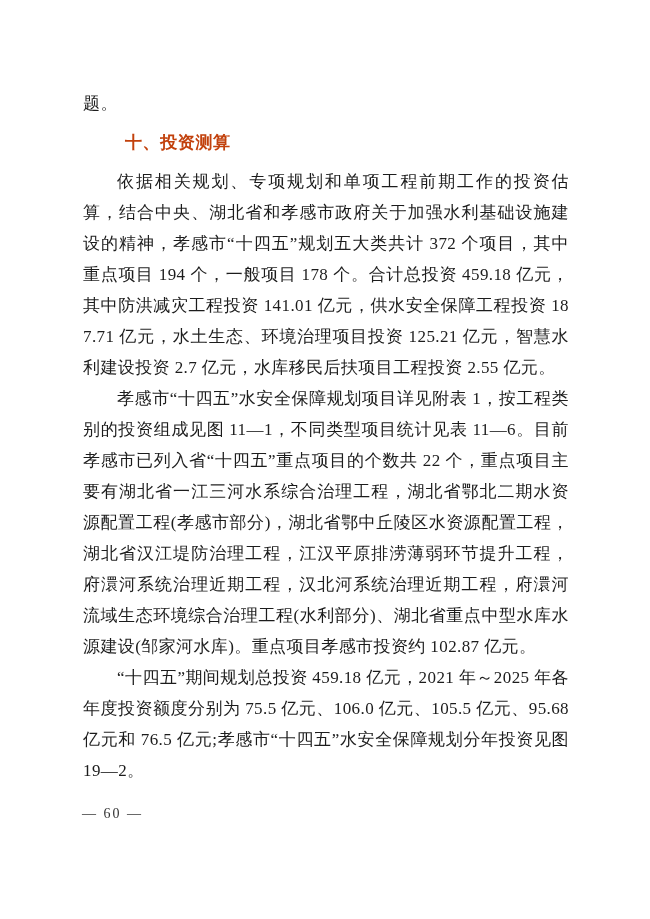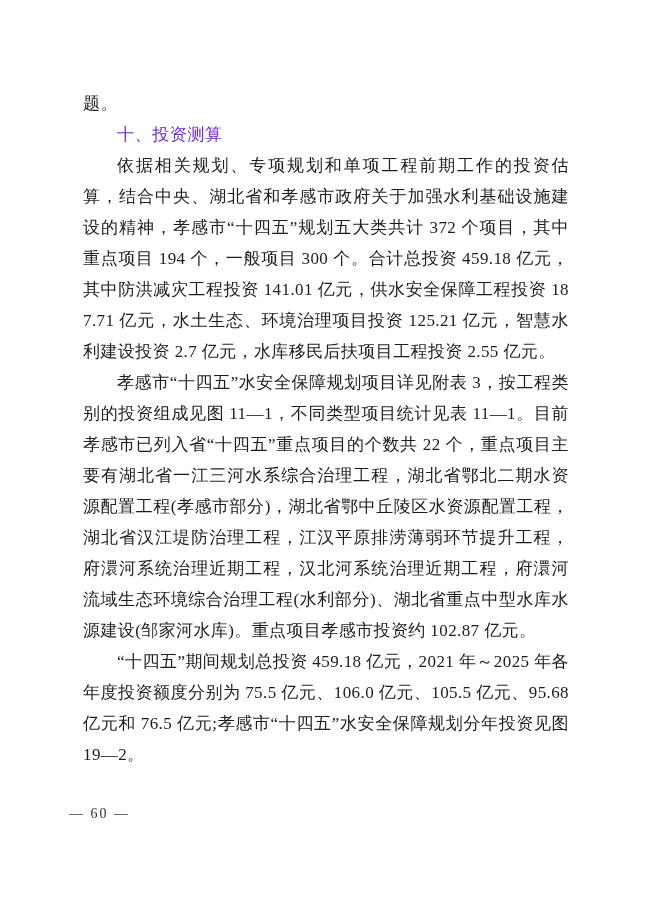--- a/index.html
+++ b/index.html
@@ -30,44 +30,44 @@
     text-align: justify;
     text-justify: inter-ideograph;
     text-indent: 2em;
     letter-spacing: 0.4px;
     word-break: break-all;
   }
   .content p.continuation {
     text-indent: 0;
   }
   .content h2.section-heading {
-    margin: 0;
+    margin: 8px;
     font-size: 17px;
     line-height: 31px;
-    font-weight: normal;
+    font-weight: bold;
     text-indent: 2em;
     letter-spacing: 0.6px;
     font-family: "Liberation Sans", "DejaVu Sans", sans-serif;
-    color: #6d28d9;
+    color: #c2410c;
   }
   .page-footer {
     position: absolute;
-    left: 69px;
+    left: 82px;
     top: 806px;
     font-size: 14px;
     letter-spacing: 2px;
     color: #333333;
     font-family: "Liberation Serif", "DejaVu Serif", serif;
   }
 </style>
 </head>
 <body>
 
 <div class="page">
   <div class="content">
     <p class="continuation">题。</p>
     <h2 class="section-heading">十、投资测算</h2>
-    <p>依据相关规划、专项规划和单项工程前期工作的投资估算，结合中央、湖北省和孝感市政府关于加强水利基础设施建设的精神，孝感市“十四五”规划五大类共计 372 个项目，其中重点项目 194 个，一般项目 300 个。合计总投资 459.18 亿元，其中防洪减灾工程投资 141.01 亿元，供水安全保障工程投资 187.71 亿元，水土生态、环境治理项目投资 125.21 亿元，智慧水利建设投资 2.7 亿元，水库移民后扶项目工程投资 2.55 亿元。</p>
-    <p>孝感市“十四五”水安全保障规划项目详见附表 3，按工程类别的投资组成见图 11—1，不同类型项目统计见表 11—1。目前孝感市已列入省“十四五”重点项目的个数共 22 个，重点项目主要有湖北省一江三河水系综合治理工程，湖北省鄂北二期水资源配置工程(孝感市部分)，湖北省鄂中丘陵区水资源配置工程，湖北省汉江堤防治理工程，江汉平原排涝薄弱环节提升工程，府澴河系统治理近期工程，汉北河系统治理近期工程，府澴河流域生态环境综合治理工程(水利部分)、湖北省重点中型水库水源建设(邹家河水库)。重点项目孝感市投资约 102.87 亿元。</p>
+    <p>依据相关规划、专项规划和单项工程前期工作的投资估算，结合中央、湖北省和孝感市政府关于加强水利基础设施建设的精神，孝感市“十四五”规划五大类共计 372 个项目，其中重点项目 194 个，一般项目 178 个。合计总投资 459.18 亿元，其中防洪减灾工程投资 141.01 亿元，供水安全保障工程投资 187.71 亿元，水土生态、环境治理项目投资 125.21 亿元，智慧水利建设投资 2.7 亿元，水库移民后扶项目工程投资 2.55 亿元。</p>
+    <p>孝感市“十四五”水安全保障规划项目详见附表 1，按工程类别的投资组成见图 11—1，不同类型项目统计见表 11—6。目前孝感市已列入省“十四五”重点项目的个数共 22 个，重点项目主要有湖北省一江三河水系综合治理工程，湖北省鄂北二期水资源配置工程(孝感市部分)，湖北省鄂中丘陵区水资源配置工程，湖北省汉江堤防治理工程，江汉平原排涝薄弱环节提升工程，府澴河系统治理近期工程，汉北河系统治理近期工程，府澴河流域生态环境综合治理工程(水利部分)、湖北省重点中型水库水源建设(邹家河水库)。重点项目孝感市投资约 102.87 亿元。</p>
     <p>“十四五”期间规划总投资 459.18 亿元，2021 年～2025 年各年度投资额度分别为 75.5 亿元、106.0 亿元、105.5 亿元、95.68 亿元和 76.5 亿元;孝感市“十四五”水安全保障规划分年投资见图 19—2。</p>
   </div>
   <div class="page-footer">— 60 —</div>
 </div>
 
 </body></html>

